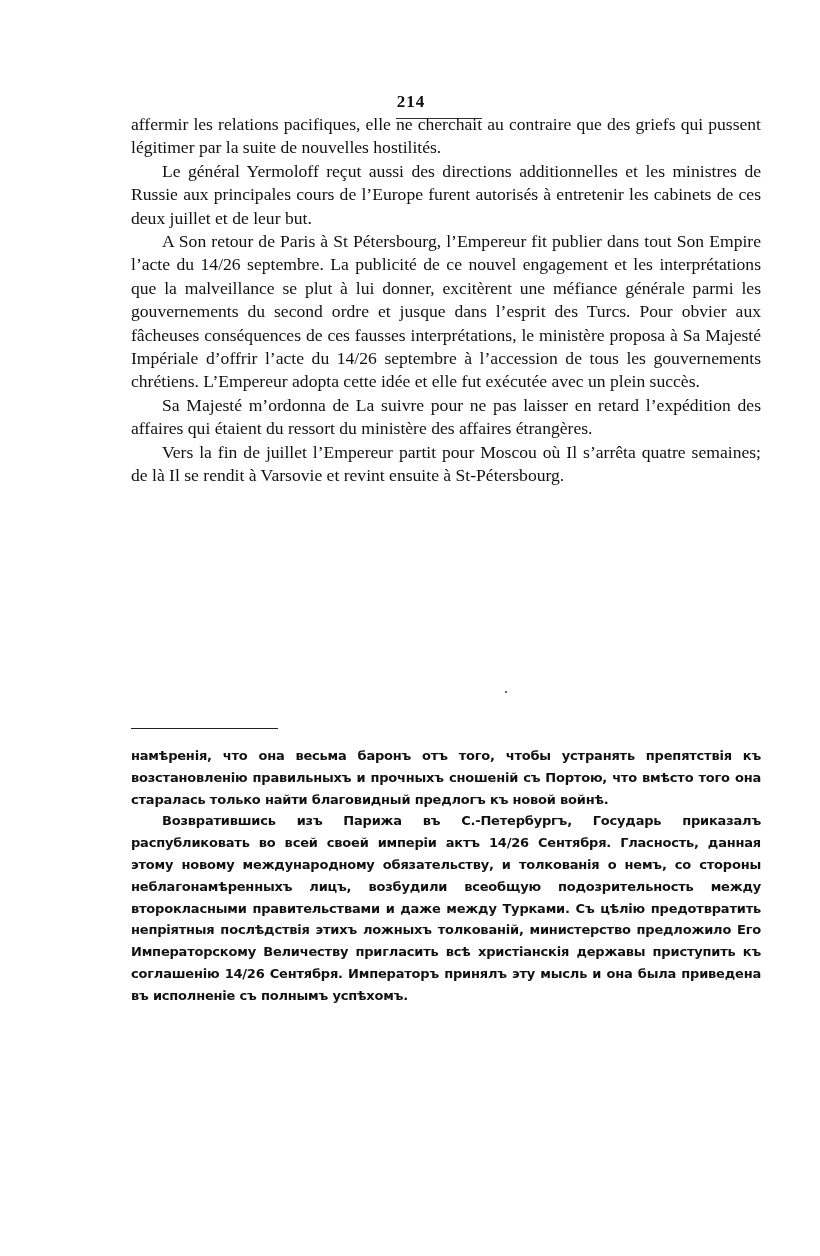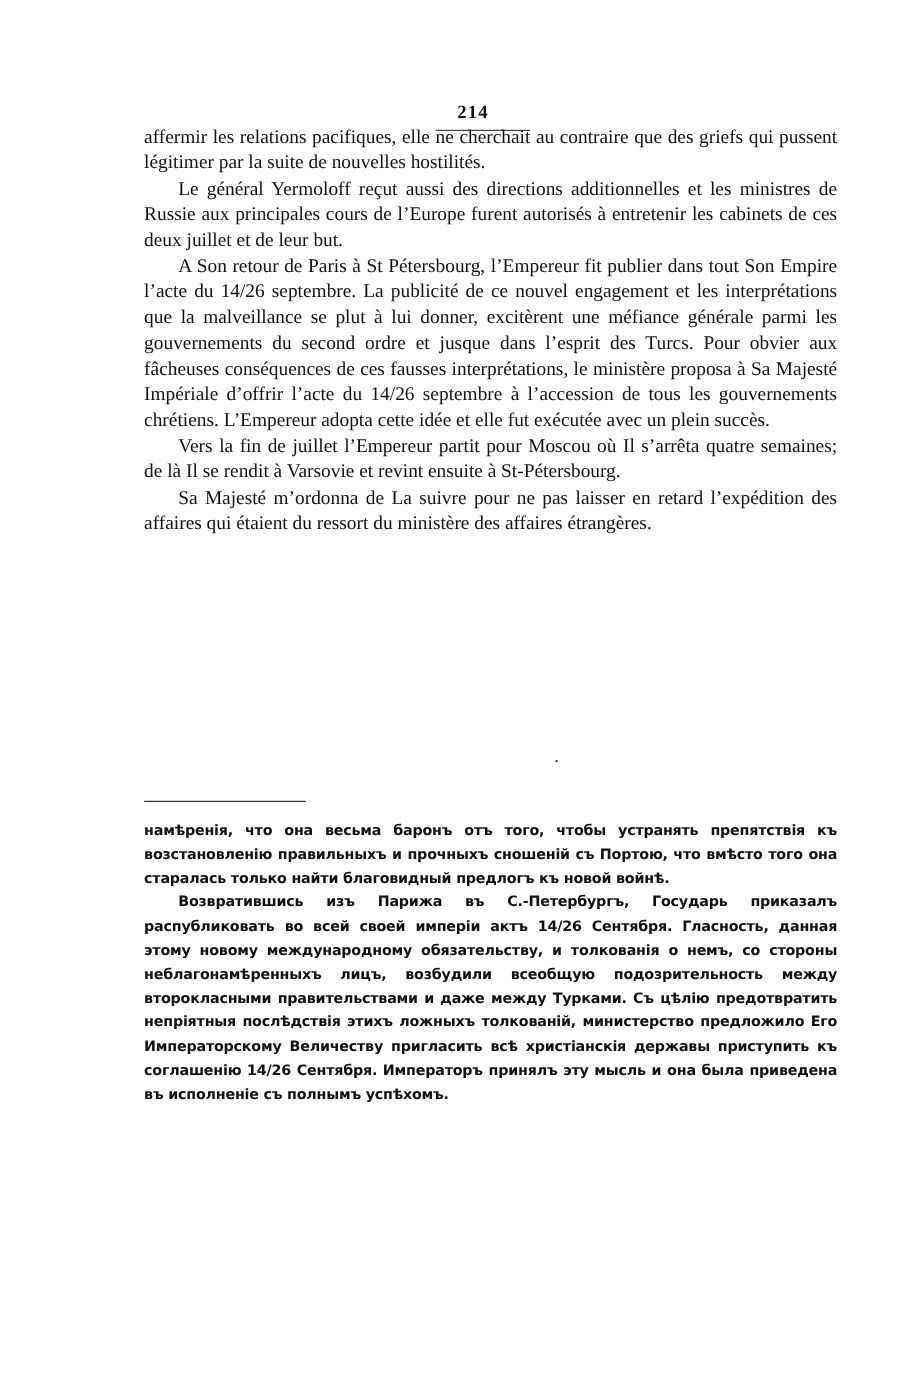--- a/index.html
+++ b/index.html
@@ -1,18 +1,18 @@
 <!DOCTYPE html>
 <html><head>
   <meta charset="utf-8">
   <style>
     html, body { margin: 0; padding: 0; background: #ffffff; }
     body { width: 820px; height: 1256px; position: relative; overflow: hidden; }
     .page { position: absolute; left: 0; top: 0; width: 820px; height: 1256px; background: #fff; color: #111; }
-    .page-number { position: absolute; left: 395px; top: 92px; width: 70px; text-align: center;
+    .page-number { position: absolute; left: 376px; top: 92px; width: 70px; text-align: center;
       font-family: "Liberation Serif", serif; font-weight: bold; font-size: 17px; letter-spacing: 1px; }
     .page-number-rule { position: absolute; left: 396px; top: 118px; width: 86px; height: 1px; background: #333; }
     .main { position: absolute; left: 131px; top: 113px; width: 630px;
       font-family: "Liberation Serif", serif; font-weight: normal; font-size: 17.6px; line-height: 23.4px;
       text-align: justify; }
     .main p { margin: 0; text-indent: 0; }
     .main p.indent { text-indent: 31px; }
     .fn-rule { position: absolute; left: 131px; top: 728px; width: 147px; height: 1px; background: #222; }
     .notes { position: absolute; left: 131px; top: 745px; width: 630px;
       font-family: "DejaVu Sans", sans-serif; font-weight: bold; font-size: 13px; line-height: 21.8px;
@@ -25,22 +25,22 @@
 <body>
 
 <div class="page">
   <div class="page-number">214</div>
   <div class="page-number-rule"></div>
 
   <div class="main">
     <p>affermir les relations pacifiques, elle ne cherchait au contraire que des griefs qui pussent légitimer par la suite de nouvelles hostilités.</p>
     <p class="indent">Le général Yermoloff reçut aussi des directions additionnelles et les ministres de Russie aux principales cours de l’Europe furent autorisés à entretenir les cabinets de ces deux juillet et de leur but.</p>
     <p class="indent">A Son retour de Paris à St Pétersbourg, l’Empereur fit publier dans tout Son Empire l’acte du 14/26 septembre. La publicité de ce nouvel engagement et les interprétations que la malveillance se plut à lui donner, excitèrent une méfiance générale parmi les gouvernements du second ordre et jusque dans l’esprit des Turcs. Pour obvier aux fâcheuses conséquences de ces fausses interprétations, le ministère proposa à Sa Majesté Impériale d’offrir l’acte du 14/26 septembre à l’accession de tous les gouvernements chrétiens. L’Empereur adopta cette idée et elle fut exécutée avec un plein succès.</p>
+    <p class="indent">Sa Majesté m’ordonna de La suivre pour ne pas laisser en retard l’expédition des affaires qui étaient du ressort du ministère des affaires étrangères.</p>
     <p class="indent">Vers la fin de juillet l’Empereur partit pour Moscou où Il s’arrêta quatre semaines; de là Il se rendit à Varsovie et revint ensuite à St-Pétersbourg.</p>
-    <p class="indent">Sa Majesté m’ordonna de La suivre pour ne pas laisser en retard l’expédition des affaires qui étaient du ressort du ministère des affaires étrangères.</p>
   </div>
 
   <div class="dot"></div>
 
   <div class="fn-rule"></div>
 
   <div class="notes">
     <p>намѣренія, что она весьма баронъ отъ того, чтобы устранять препятствія къ возстановленію правильныхъ и прочныхъ сношеній съ Портою, что вмѣсто того она старалась только найти благовидный предлогъ къ новой войнѣ.</p>
     <p class="indent">Возвратившись изъ Парижа въ С.-Петербургъ, Государь приказалъ распубликовать во всей своей имперіи актъ 14/26 Сентября. Гласность, данная этому новому международному обязательству, и толкованія о немъ, со стороны неблагонамѣренныхъ лицъ, возбудили всеобщую подозрительность между второкласными правительствами и даже между Турками. Съ цѣлію предотвратить непріятныя послѣдствія этихъ ложныхъ толкованій, министерство предложило Его Императорскому Величеству пригласить всѣ христіанскія державы приступить къ соглашенію 14/26 Сентября. Императоръ принялъ эту мысль и она была приведена въ исполненіе съ полнымъ успѣхомъ.</p>
   </div>

